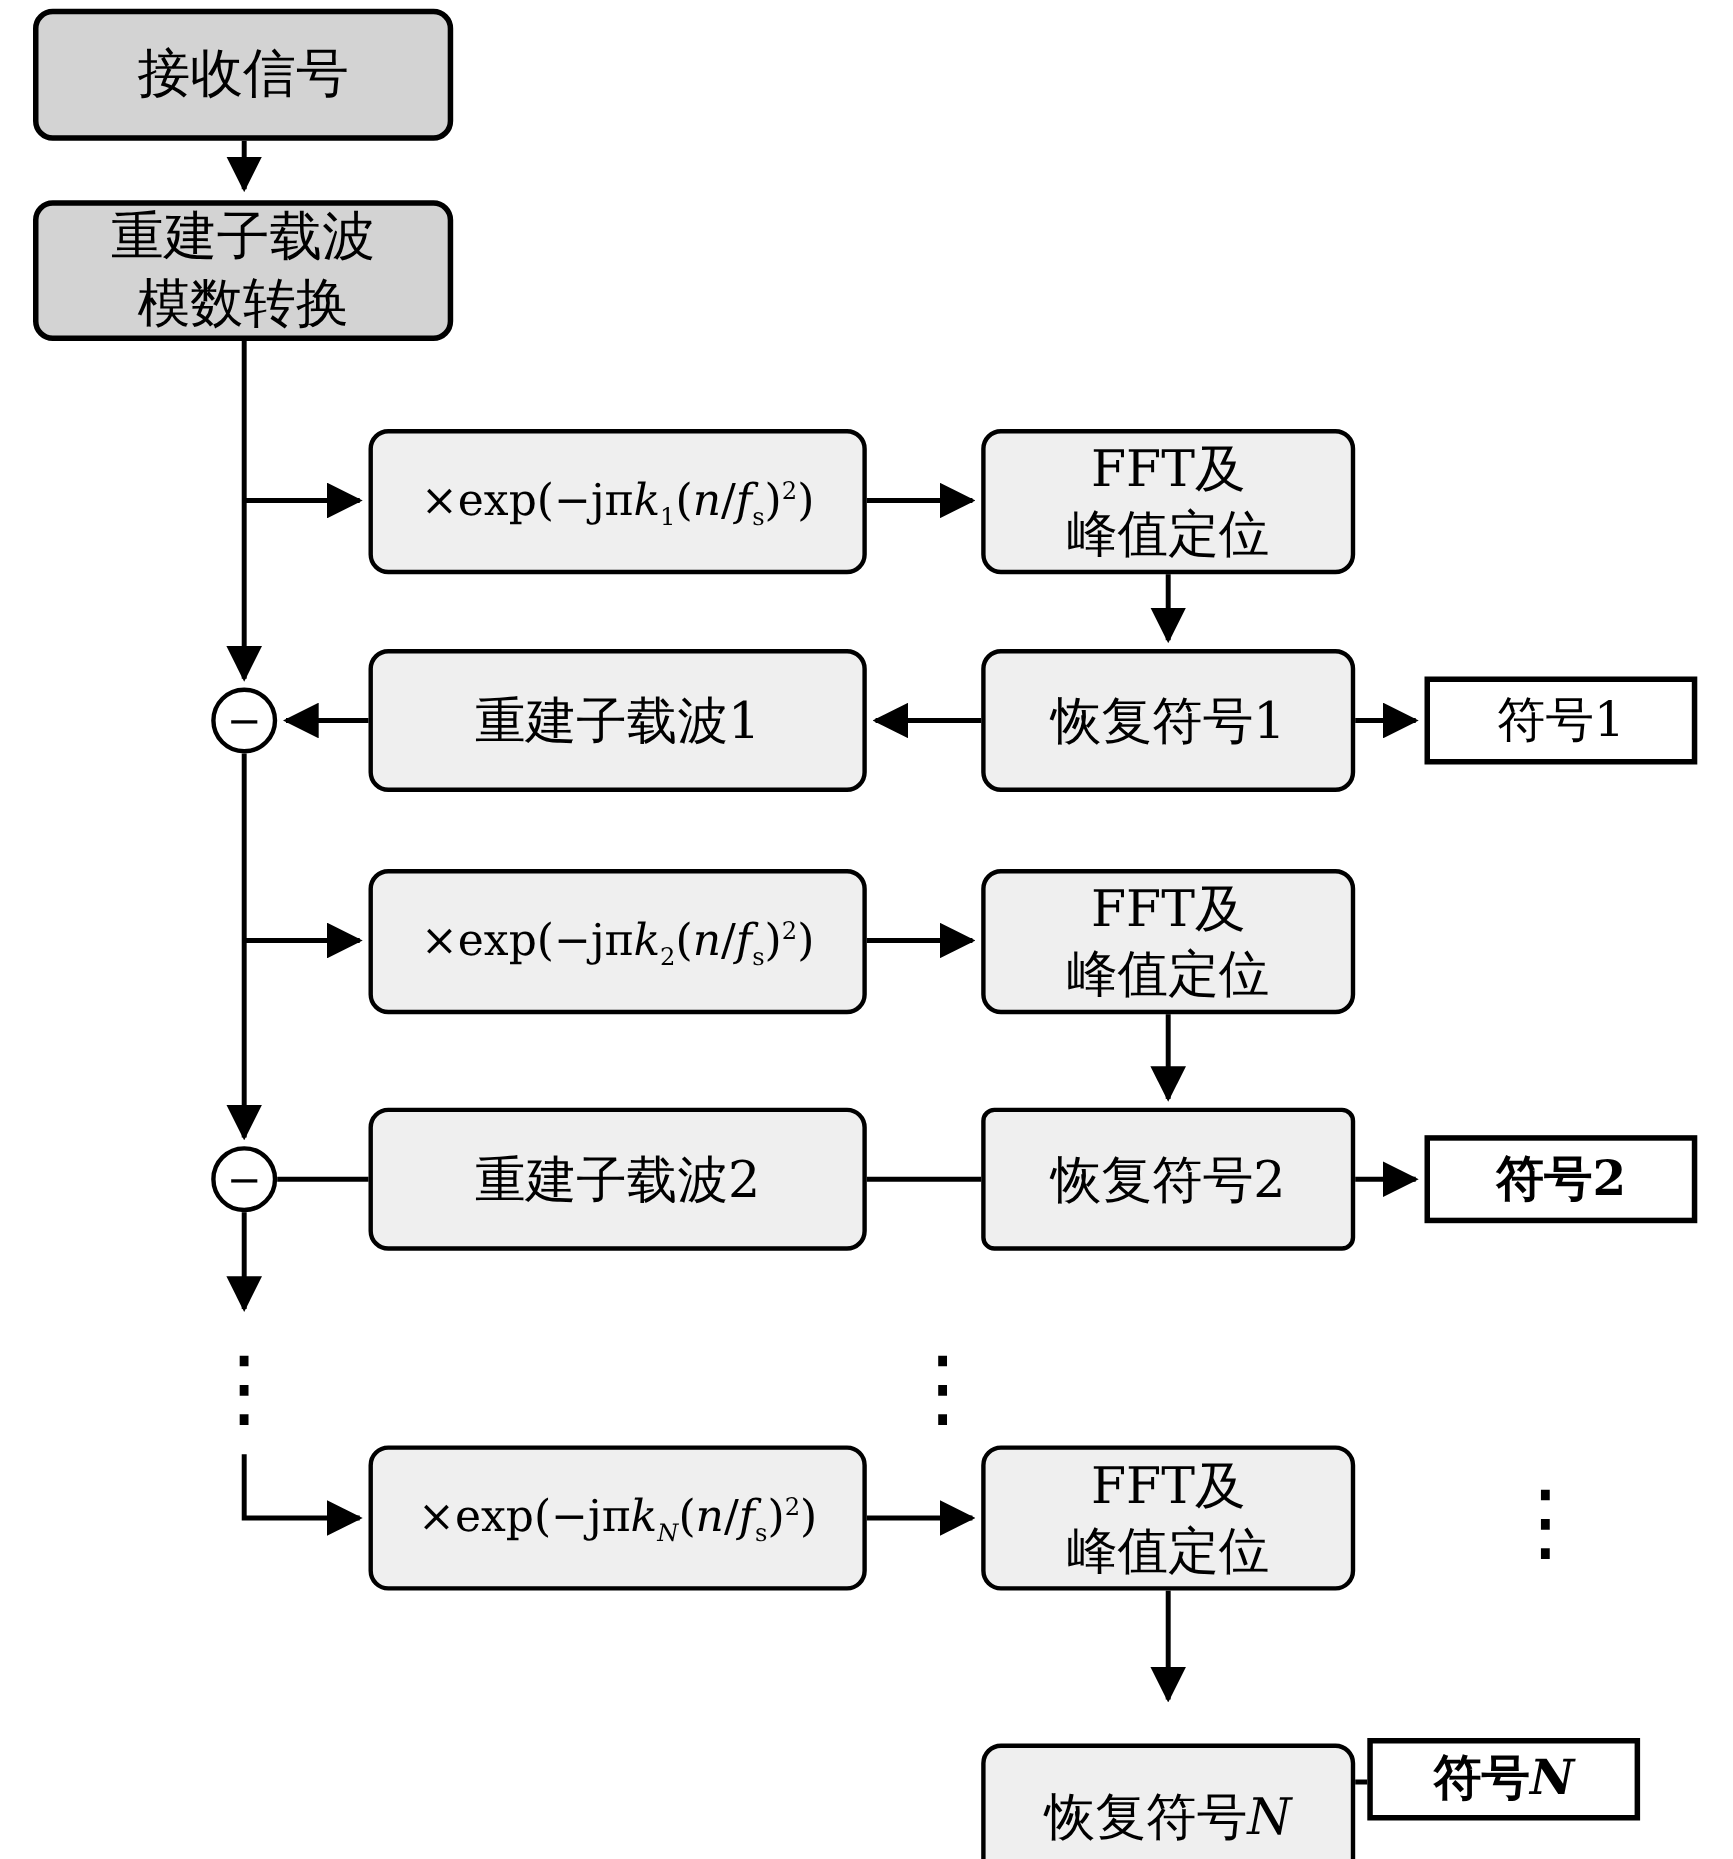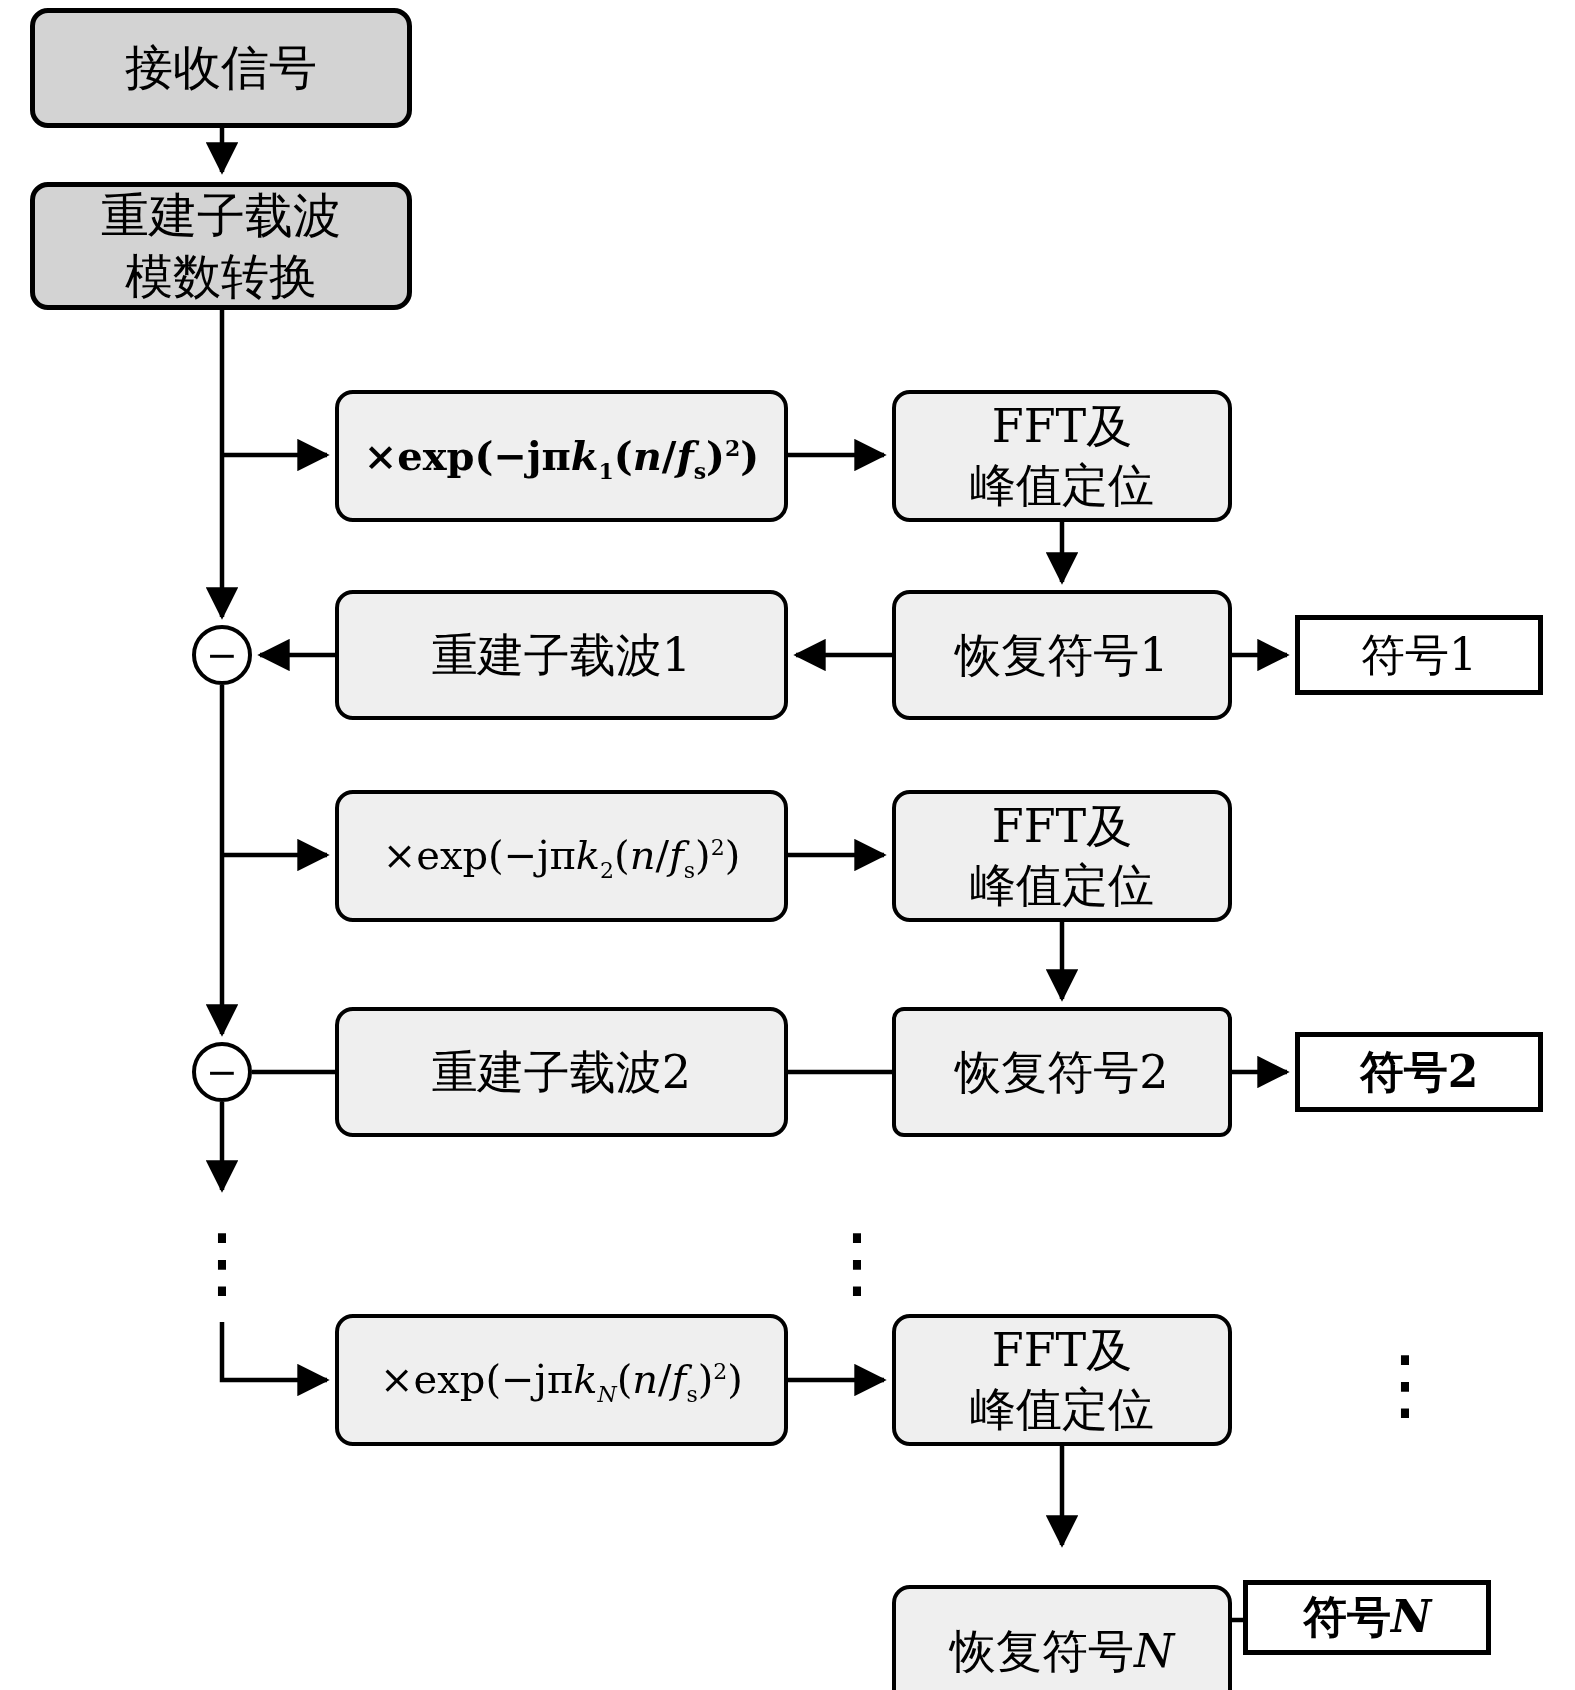--- a/index.html
+++ b/index.html
@@ -66,21 +66,21 @@
 
   <div class="box dark" style="left:30px;top:8px;width:382px;height:120px;">
     <span>接收信号</span>
   </div>
 
   <div class="box dark" style="left:30px;top:182px;width:382px;height:128px;">
     <span><span>重建子载波</span><br>
       <span>模数转换</span></span>
   </div>
 
-  <div class="box formula" style="left:335px;top:390px;width:453px;height:132px;font-weight:bold;">
+  <div class="box formula" style="left:335px;top:390px;width:453px;height:132px;">
     <span><span>×exp(−jπ</span><i>k</i><sub>1</sub><span>(</span><i>n</i><span>/</span><i>f</i><sub>s</sub><span>)</span><sup>2</sup><span>)</span></span>
   </div>
 
   <div class="box" style="left:892px;top:390px;width:340px;height:132px;">
     <span><span>FFT及</span><br><span>峰值定位</span></span>
   </div>
 
   <div class="minus-node" style="left:192px;top:625px;">
     <span>−</span>
   </div>

